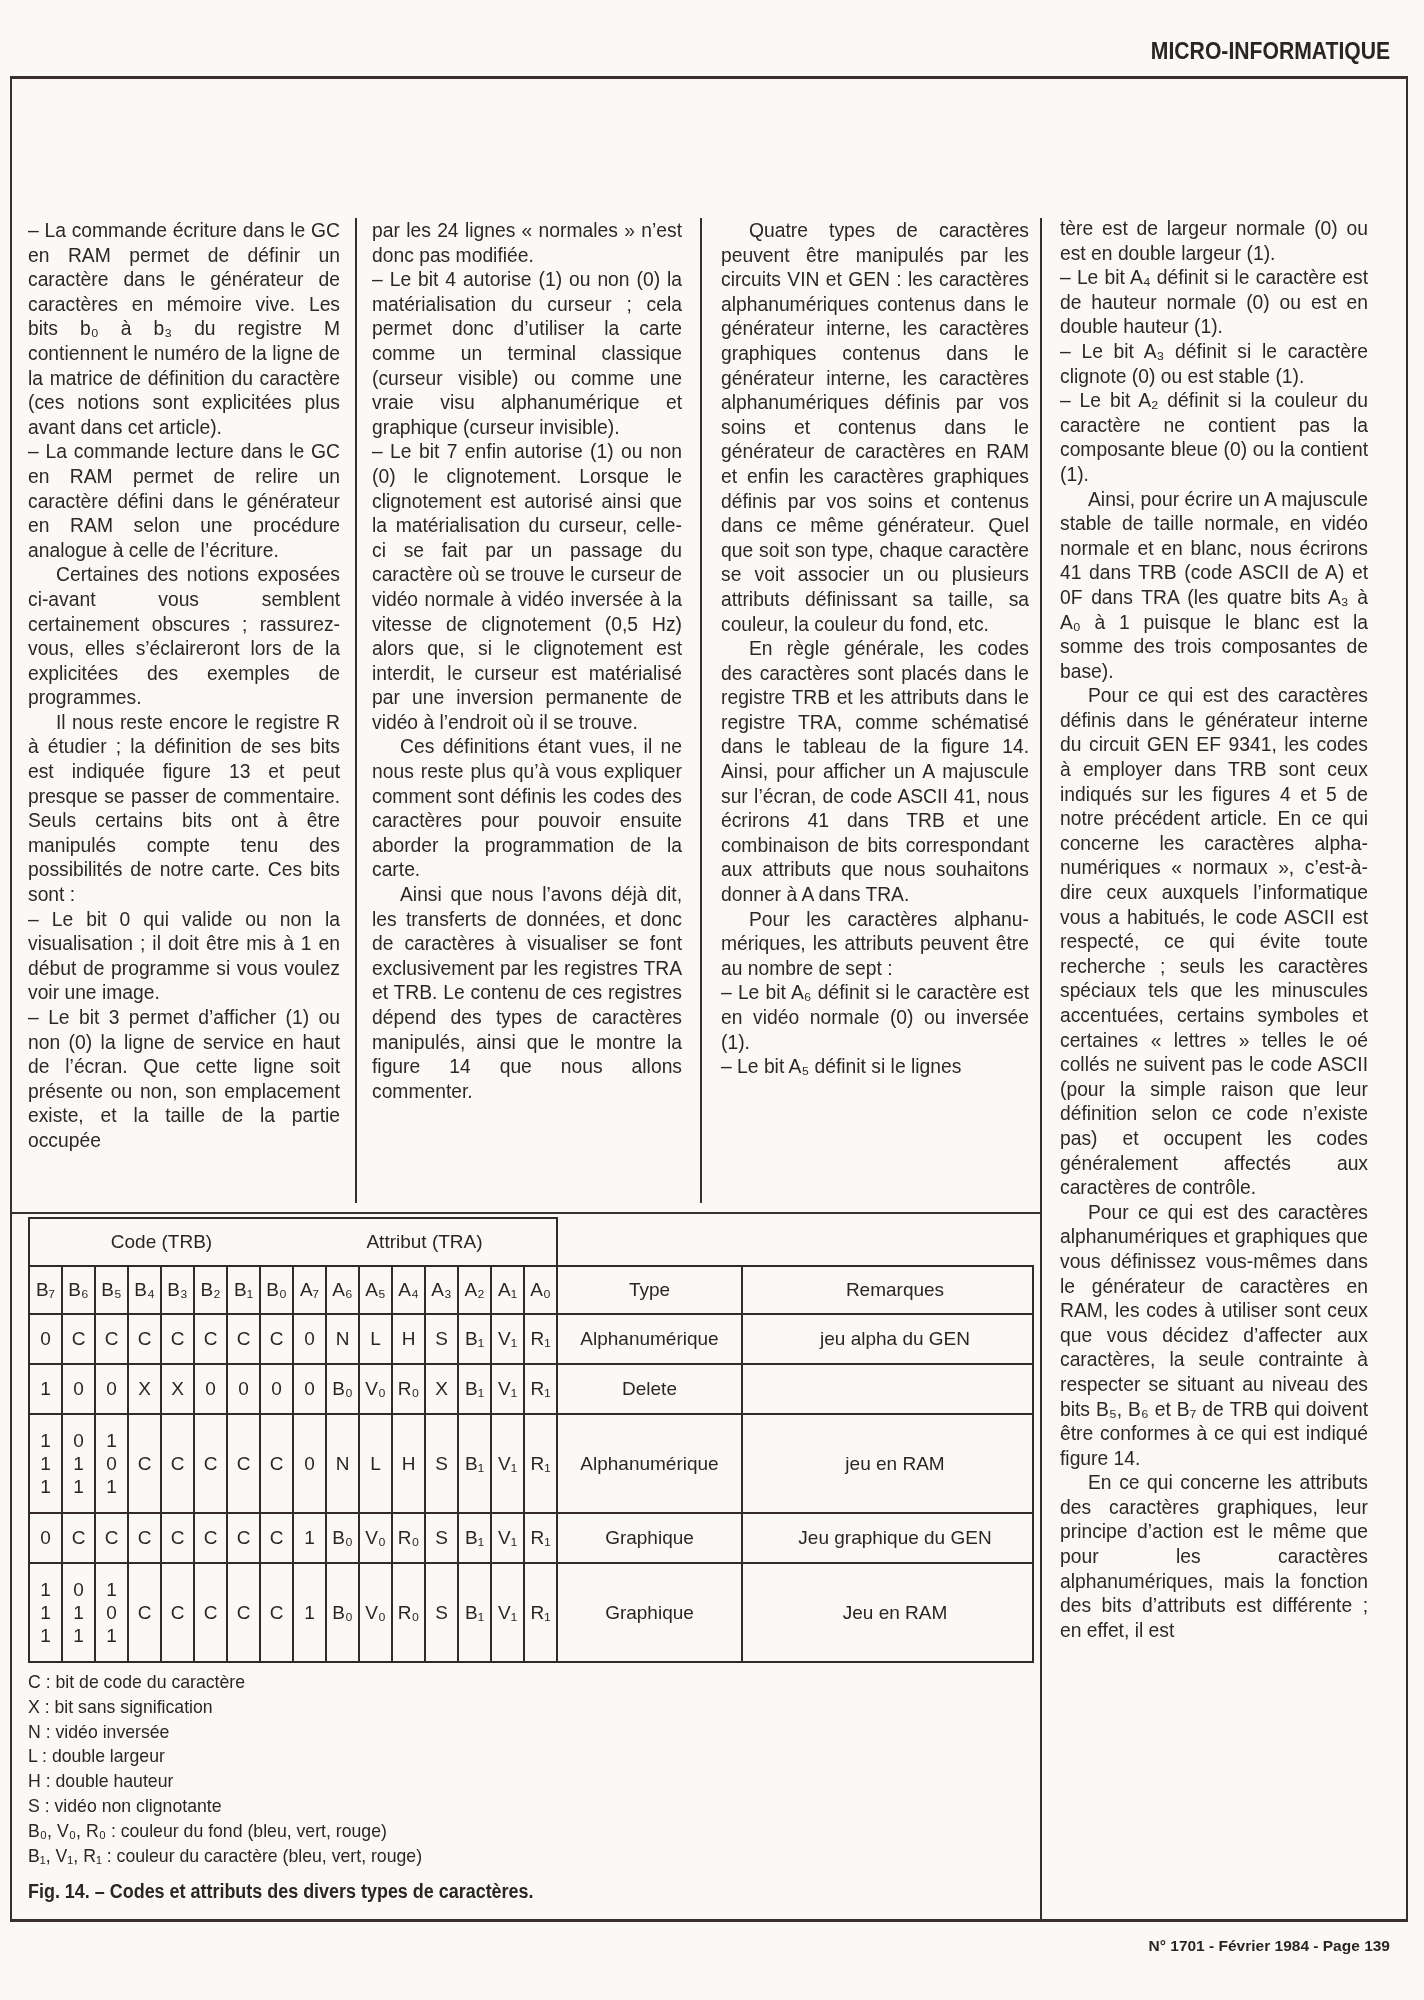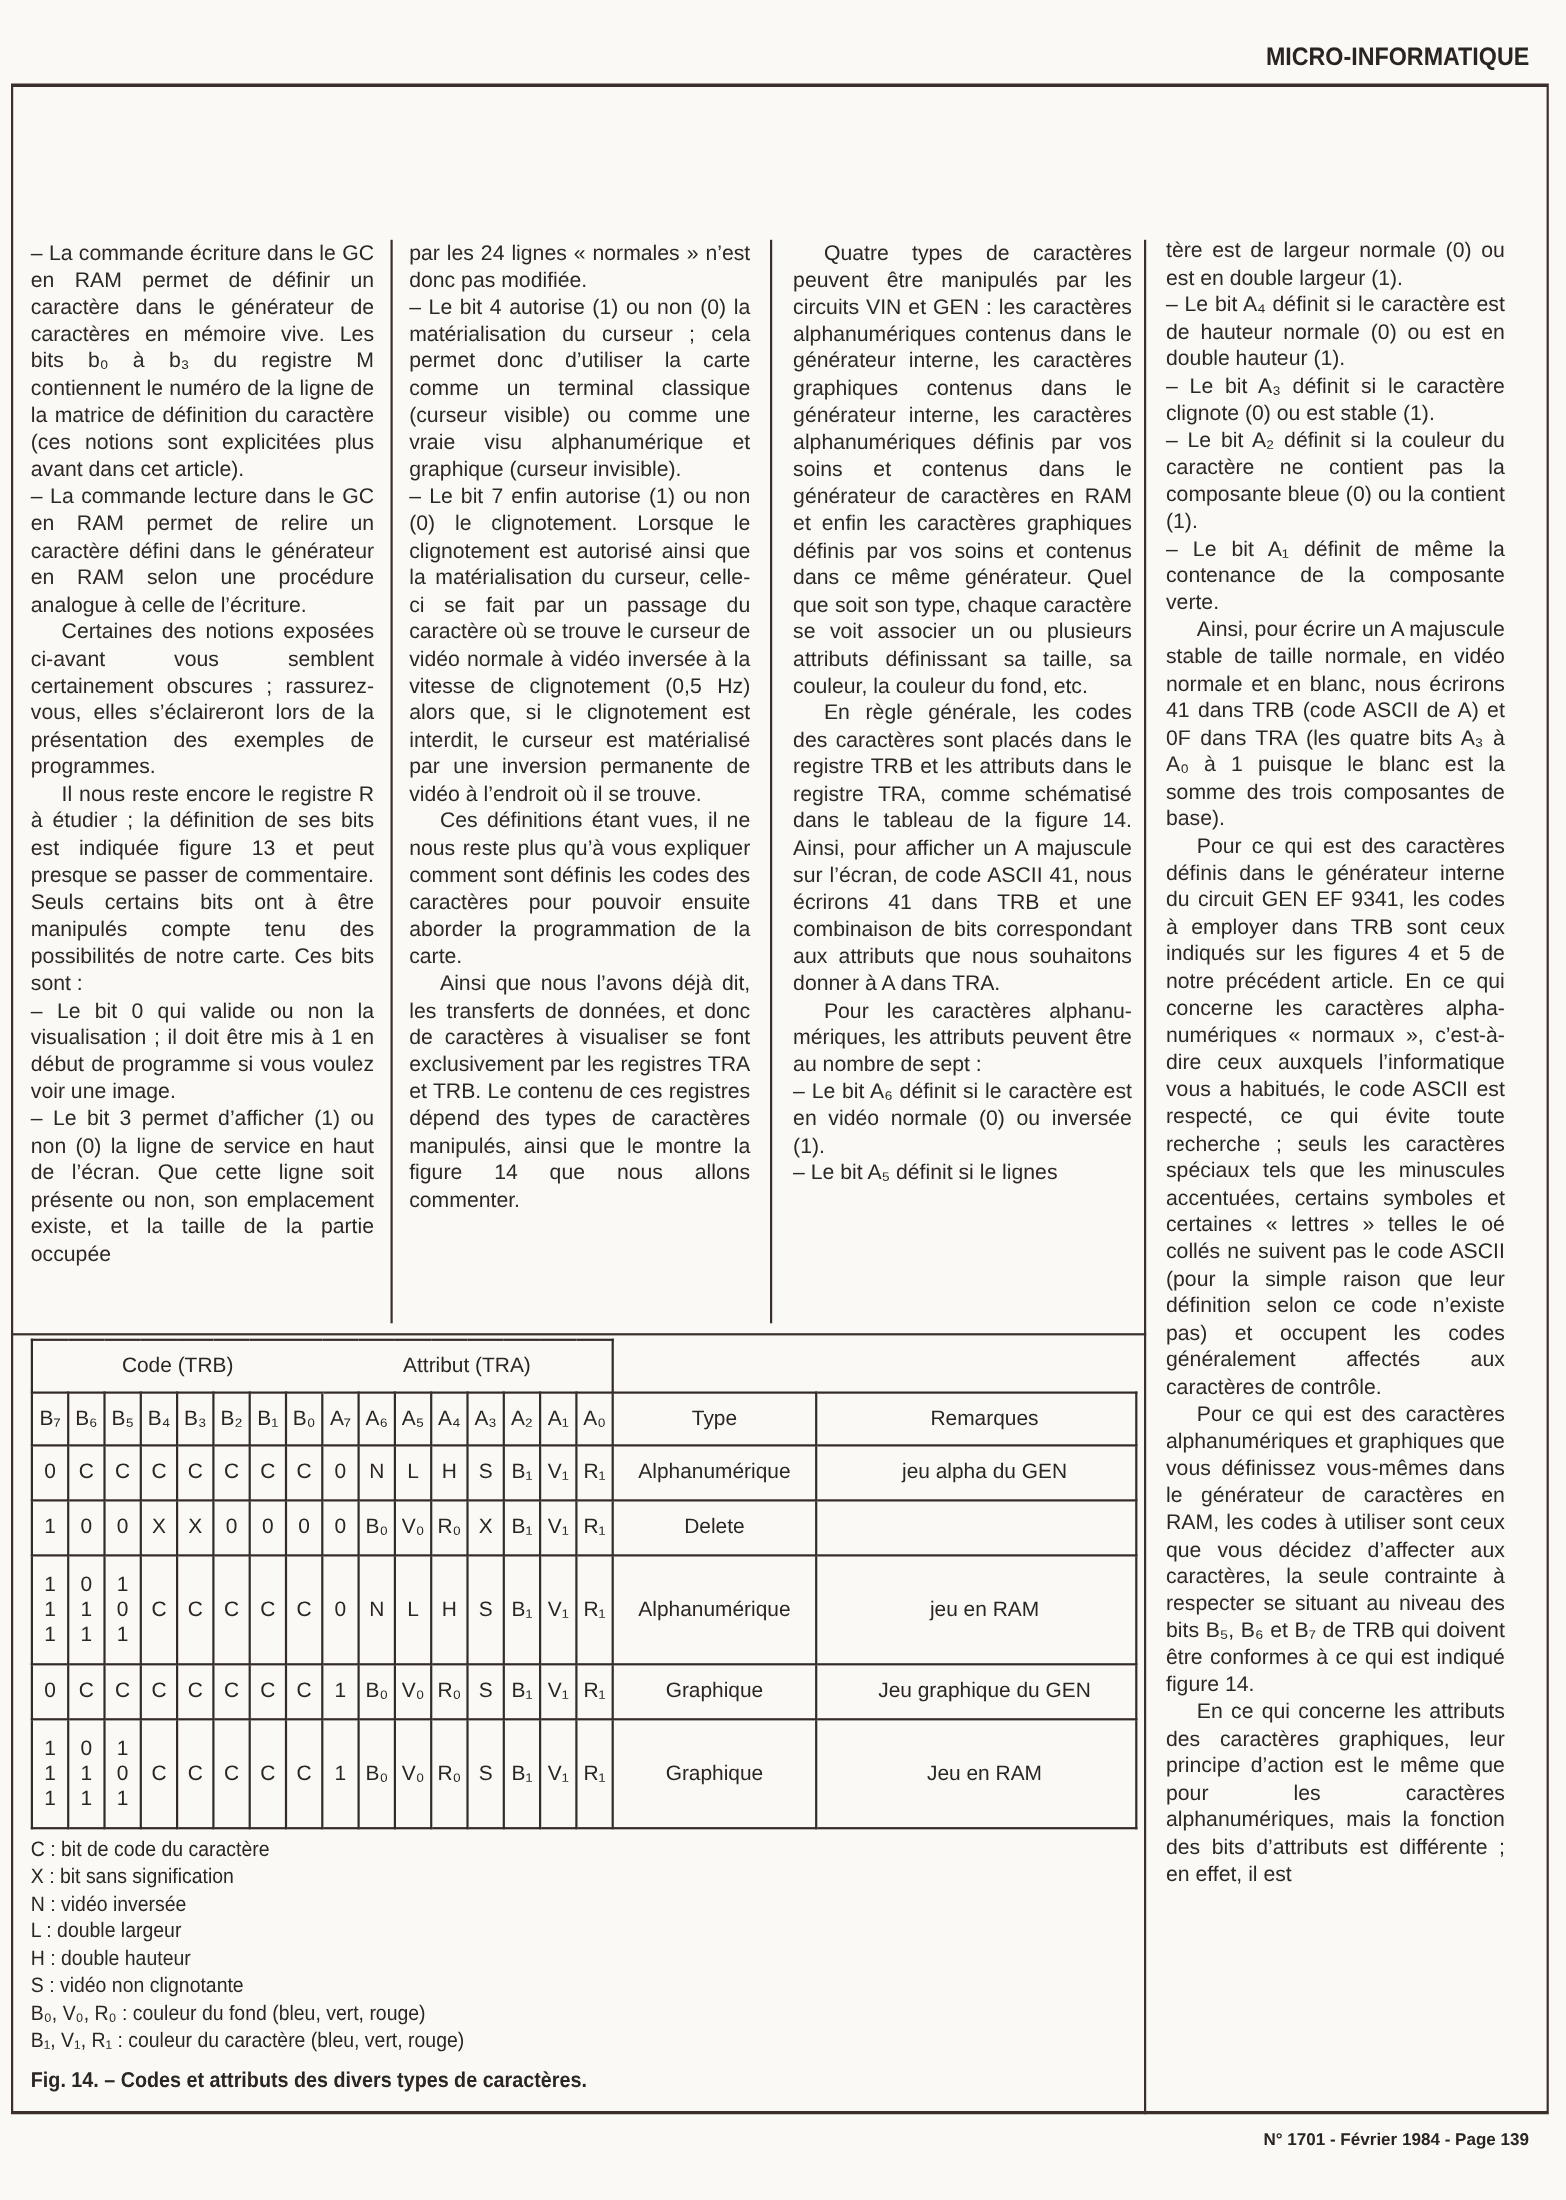--- a/index.html
+++ b/index.html
@@ -74,21 +74,21 @@
 <div class="frame"></div>
 
 <div class="vline" style="left:355px; top:218px; height:985px;"></div>
 <div class="vline" style="left:700px; top:218px; height:985px;"></div>
 <div class="vline" style="left:1040px; top:218px; height:1704px;"></div>
 <div class="hline" style="left:10px; top:1212px; width:1032px;"></div>
 
 <div class="col col1">
   <p>– La commande écriture dans le GC en RAM permet de défi­nir un caractère dans le géné­rateur de caractères en mé­moire vive. Les bits b₀ à b₃ du registre M contiennent le nu­méro de la ligne de la matrice de définition du caractère (ces notions sont explicitées plus avant dans cet article).</p>
   <p>– La commande lecture dans le GC en RAM permet de relire un caractère défini dans le gé­nérateur en RAM selon une procédure analogue à celle de l’écriture.</p>
-  <p class="ind">Certaines des notions expo­sées ci-avant vous semblent certainement obscures ; rassu­rez-vous, elles s’éclaireront lors de la présentation des exemples de programmes.</p>
+  <p class="ind">Certaines des notions expo­sées ci-avant vous semblent certainement obscures ; rassu­rez-vous, elles s’éclaireront lors de la explicitées des exemples de programmes.</p>
   <p class="ind">Il nous reste encore le regis­tre R à étudier ; la définition de ses bits est indiquée figure 13 et peut presque se passer de commentaire. Seuls certains bits ont à être manipulés compte tenu des possibilités de notre carte. Ces bits sont :</p>
   <p>– Le bit 0 qui valide ou non la visualisation ; il doit être mis à 1 en début de programme si vous voulez voir une image.</p>
   <p>– Le bit 3 permet d’afficher (1) ou non (0) la ligne de ser­vice en haut de l’écran. Que cette ligne soit présente ou non, son emplacement existe, et la taille de la partie occupée</p>
 </div>
 
 <div class="col col2">
   <p>par les 24 lignes « normales » n’est donc pas modifiée.</p>
   <p>– Le bit 4 autorise (1) ou non (0) la matérialisation du cur­seur ; cela permet donc d’utili­ser la carte comme un terminal classique (curseur visible) ou comme une vraie visu alphanu­mérique et graphique (curseur invisible).</p>
   <p>– Le bit 7 enfin autorise (1) ou non (0) le clignotement. Lors­que le clignotement est auto­risé ainsi que la matérialisation du curseur, celle-ci se fait par un passage du caractère où se trouve le curseur de vidéo nor­male à vidéo inversée à la vi­tesse de clignotement (0,5 Hz) alors que, si le clignotement est interdit, le curseur est ma­térialisé par une inversion per­manente de vidéo à l’endroit où il se trouve.</p>
   <p class="ind">Ces définitions étant vues, il ne nous reste plus qu’à vous expliquer comment sont définis les codes des caractères pour pouvoir ensuite aborder la pro­grammation de la carte.</p>
@@ -101,21 +101,20 @@
   <p class="ind">Pour les caractères alphanu­mériques, les attributs peuvent être au nombre de sept :</p>
   <p>– Le bit A₆ définit si le carac­tère est en vidéo normale (0) ou inversée (1).</p>
   <p>– Le bit A₅ définit si le lignes­</p>
 </div>
 
 <div class="col col4">
   <p>tère est de largeur normale (0) ou est en double largeur (1).</p>
   <p>– Le bit A₄ définit si le carac­tère est de hauteur normale (0) ou est en double hauteur (1).</p>
   <p>– Le bit A₃ définit si le carac­tère clignote (0) ou est stable (1).</p>
   <p>– Le bit A₂ définit si la couleur du caractère ne contient pas la composante bleue (0) ou la contient (1).</p>
-  <p>– Le bit A₁ définit de même la contenance de la composante verte.</p>
   <p class="ind">Ainsi, pour écrire un A ma­juscule stable de taille nor­male, en vidéo normale et en blanc, nous écrirons 41 dans TRB (code ASCII de A) et 0F dans TRA (les quatre bits A₃ à A₀ à 1 puisque le blanc est la somme des trois composantes de base).</p>
   <p class="ind">Pour ce qui est des caractè­res définis dans le générateur interne du circuit GEN EF 9341, les codes à employer dans TRB sont ceux indiqués sur les figures 4 et 5 de notre précédent article. En ce qui concerne les caractères alpha­numériques « normaux », c’est-à-dire ceux auxquels l’in­formatique vous a habitués, le code ASCII est respecté, ce qui évite toute recherche ; seuls les caractères spéciaux tels que les minuscules accen­tuées, certains symboles et certaines « lettres » telles le oé collés ne suivent pas le code ASCII (pour la simple raison que leur définition selon ce code n’existe pas) et occupent les codes généralement affec­tés aux caractères de contrôle.</p>
   <p class="ind">Pour ce qui est des caractè­res alphanumériques et graphi­ques que vous définissez vous-mêmes dans le générateur de caractères en RAM, les codes à utiliser sont ceux que vous décidez d’affecter aux caractè­res, la seule contrainte à res­pecter se situant au niveau des bits B₅, B₆ et B₇ de TRB qui doivent être conformes à ce qui est indiqué figure 14.</p>
   <p class="ind">En ce qui concerne les attri­buts des caractères graphi­ques, leur principe d’action est le même que pour les caractè­res alphanumériques, mais la fonction des bits d’attributs est différente ; en effet, il est</p>
 </div>
 
 <table class="fig-table">
   <tbody id="fig-body">
     <tr class="grp-head">
       <td colspan="8" style="border-right:none;">Code (TRB)</td>

